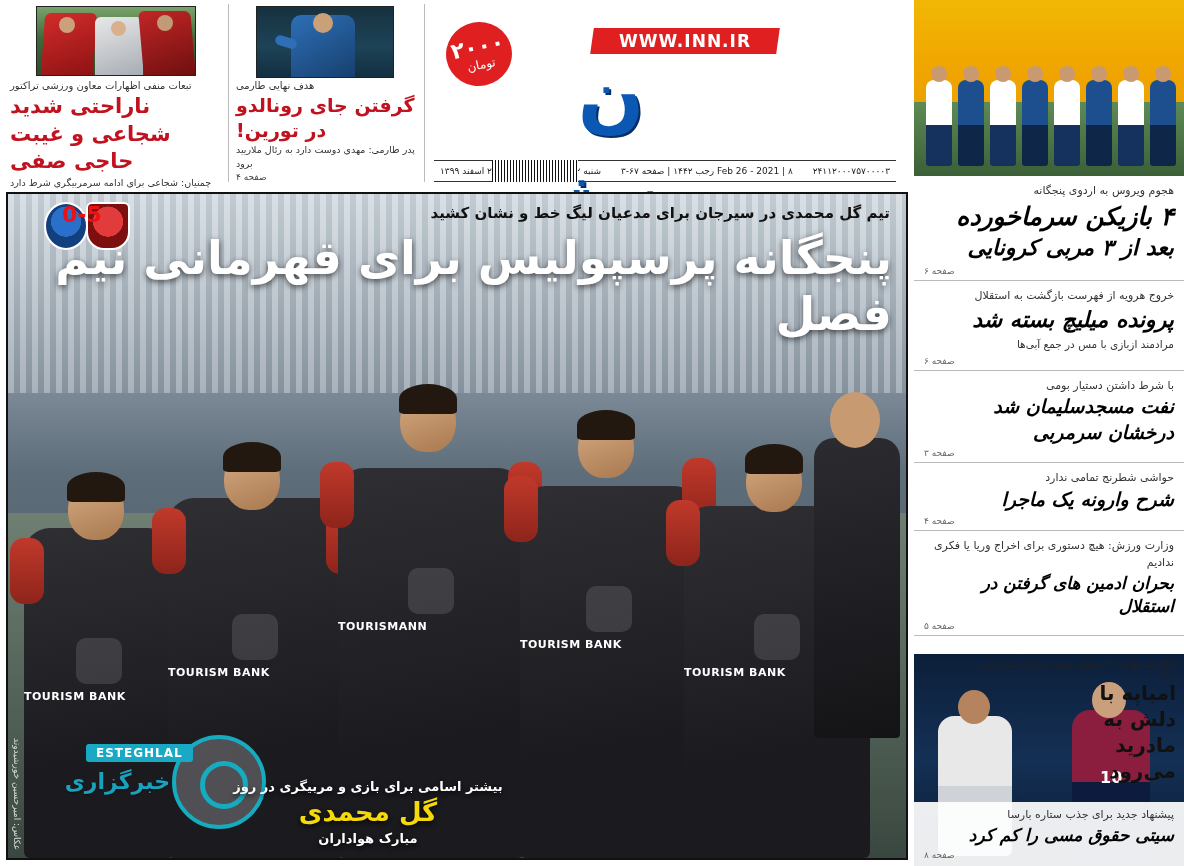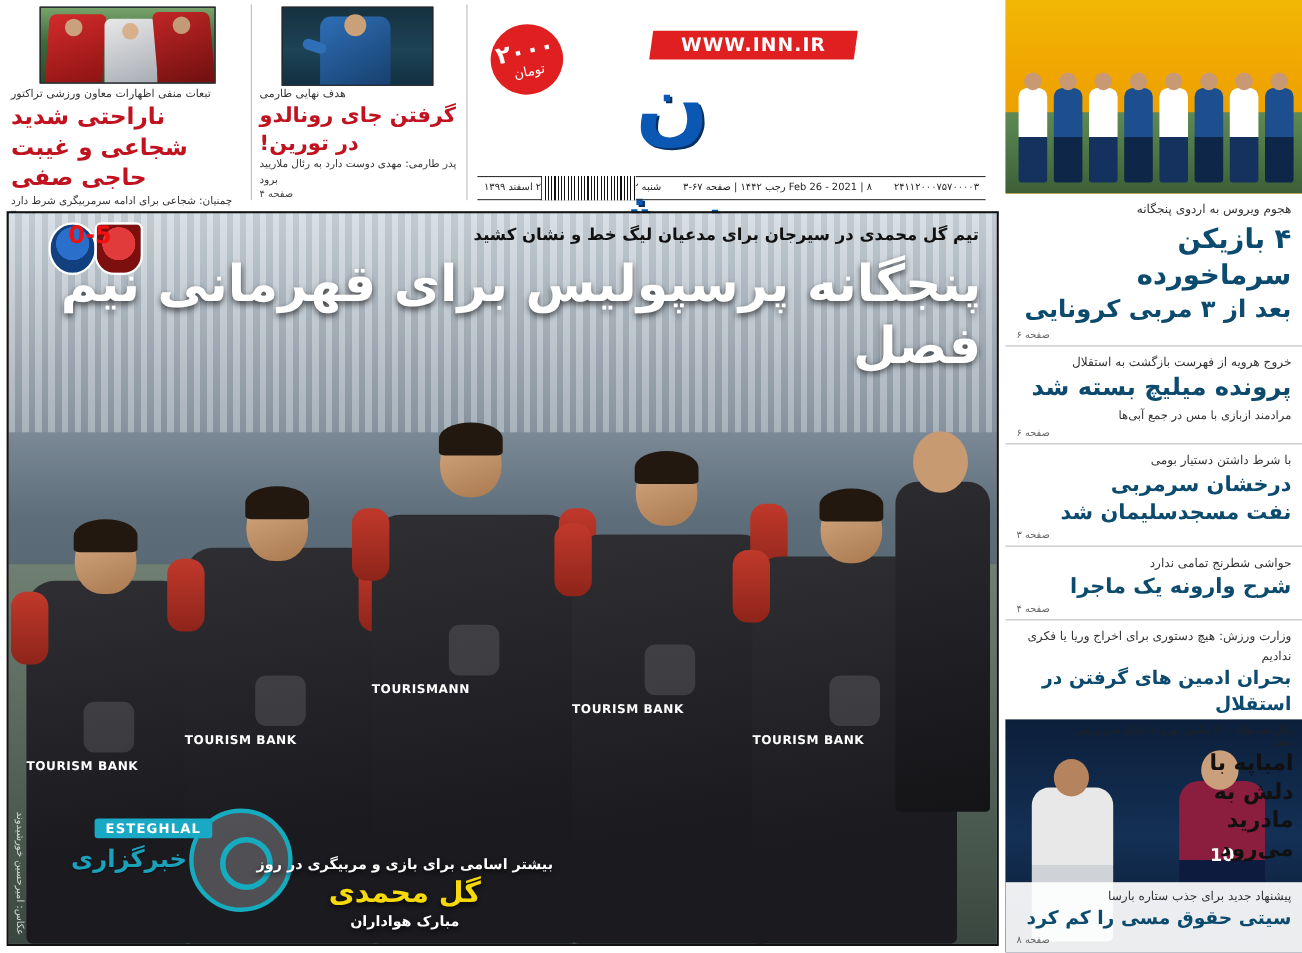--- a/index.html
+++ b/index.html
@@ -155,21 +155,21 @@
   }
   .rp-pitch{position:absolute;left:0;bottom:0;width:100%;height:42%;background:linear-gradient(180deg,#5e8a54,#3c5f37);}
   .rp-man{position:absolute;bottom:10px;width:26px;height:86px;background:linear-gradient(180deg,#ffffff 0 52%,#15325e 52% 100%);border-radius:8px 8px 3px 3px;}
   .rp-man i{position:absolute;left:5px;top:-14px;width:16px;height:16px;border-radius:50%;background:#c99a72;display:block;}
   .rp-man.dark{background:linear-gradient(180deg,#1d4f8f 0 52%,#0e2647 52% 100%);}
 
   .rail-lead{
     padding:6px 10px 4px;text-align:right;direction:rtl;border-bottom:1px solid #bbb;
   }
   .rail-kicker{font-size:11px;color:#333;line-height:1.6;}
-  .rail-head{font-weight:bold;color:#0c4a6e;line-height:1.35;}
+  .rail-head{font-weight:bold;color:#000000;line-height:1.35;font-style:italic;}
   .h-32{font-size:25px;}
   .h-24{font-size:22px;}
   .h-20{font-size:19px;}
   .h-18{font-size:17px;}
   .rail-pg{font-size:9px;color:#666;text-align:left;direction:ltr;margin-top:3px;}
   .rail-item{padding:6px 10px 4px;text-align:right;direction:rtl;border-bottom:1px solid #bbb;}
   .rail-item .sub{font-size:10.5px;color:#333;line-height:1.55;margin-top:2px;}
 
   .rail-photo2{
     position:absolute;left:0;bottom:0;width:270px;height:212px;overflow:hidden;
@@ -365,22 +365,22 @@
 
       <div class="rail-item">
         <div class="rail-kicker">خروج هرویه از فهرست بازگشت به استقلال</div>
         <div class="rail-head h-24">پرونده میلیچ بسته شد</div>
         <div class="sub">مرادمند ازبازی با مس در جمع آبی‌ها</div>
         <div class="rail-pg">صفحه ۶</div>
       </div>
 
       <div class="rail-item">
         <div class="rail-kicker">با شرط داشتن دستیار بومی</div>
+        <div class="rail-head h-20">نفت مسجدسلیمان شد</div>
         <div class="rail-head h-20">درخشان سرمربی</div>
-        <div class="rail-head h-20">نفت مسجدسلیمان شد</div>
         <div class="rail-pg">صفحه ۳</div>
       </div>
 
       <div class="rail-item">
         <div class="rail-kicker">حواشی شطرنج تمامی ندارد</div>
         <div class="rail-head h-20">شرح وارونه یک ماجرا</div>
         <div class="rail-pg">صفحه ۴</div>
       </div>
 
       <div class="rail-item">

